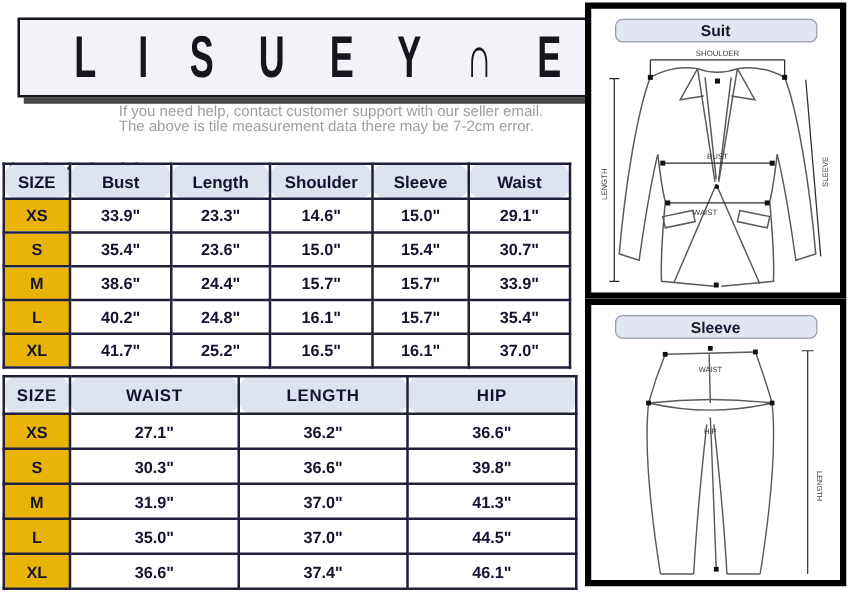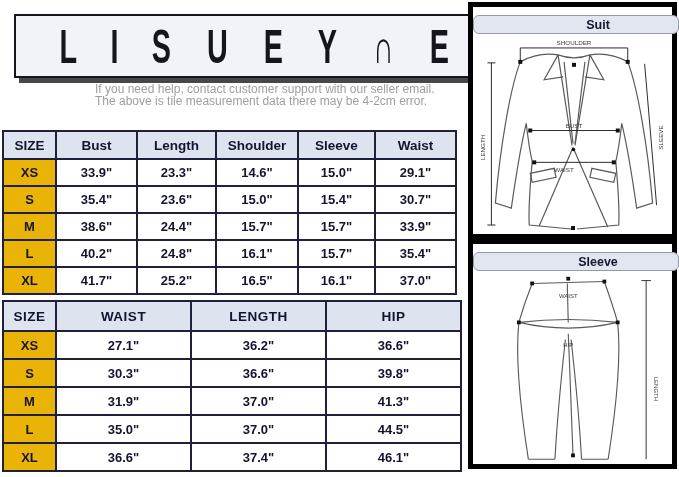--- a/index.html
+++ b/index.html
@@ -19,39 +19,39 @@
   .help{position:absolute;left:95px;top:84px;width:380px;text-align:left;
         font-size:12px;line-height:11.5px;color:#9e9e9e;}
   .unit{position:absolute;left:4px;top:101px;
         font-family:"Liberation Mono",monospace;font-weight:bold;
         font-size:17px;color:#14532d;letter-spacing:-1px;margin-top:28px;}
 
   
   table{position:absolute;border-collapse:collapse;table-layout:fixed;
         font-weight:bold;color:#14142e;}
   th,td{border:2px solid #20203a;text-align:center;padding:0;overflow:hidden;}
-  thead th{background:#dde4f0;}
+  thead th{background:#dde4f0;border-radius:11px;}
   tbody th{background:#eab308;}
   td{background:#fff;}
   .t1{left:2px;top:130px;width:453px;}
   .t1 thead th{height:26px;font-size:13.5px;}
   .t1 tbody th,.t1 td{height:25px;font-size:13px;}
   .t2{left:2px;top:300px;width:458px;}
   .t2 thead th{height:28px;font-size:13.5px;letter-spacing:.5px;}
   .t2 tbody th,.t2 td{height:26px;font-size:13px;}
 
   
   .panel{position:absolute;left:468px;width:209px;background:#fff;
          border:5px solid #000;box-sizing:border-box;}
   .panel-suit{top:2px;height:237px;}
   .panel-bottom{top:239px;height:230px;}
   .dlabel{margin:8px auto 2px;width:160px;height:17px;background:#e2e6f1;
           border:1.5px solid #949aa8;border-radius:6px;
           display:flex;align-items:center;justify-content:center;
-          font-size:12.5px;font-weight:bold;color:#16162e;padding-left:44px;}
+          font-size:12.5px;font-weight:bold;color:#16162e;}
   .dsvg{display:block;margin:0 auto;}
   .garment{stroke:#5a5a5a;fill:none;stroke-width:1.2;}
   .measure{stroke:#2b2b2b;fill:none;stroke-width:1;}
   .dot{fill:#111;stroke:none;}
   .dtext{font-family:"Liberation Sans",sans-serif;font-size:6.3px;fill:#3a3a3a;}
 </style>
 </head>
 <body>
 
 <div class="stage">
@@ -62,21 +62,21 @@
     <span class="logo-letter">S</span>
     <span class="logo-letter">U</span>
     <span class="logo-letter">E</span>
     <span class="logo-letter">Y</span>
     <span class="logo-letter">∩</span>
     <span class="logo-letter">E</span>
   </div>
 
   <div class="help">
     <div>If you need help, contact customer support with our seller email.</div>
-    <div>The above is tile measurement data there may be 4-2cm error.</div>
+    <div>The above is tile measurement data there may be 7-2cm error.</div>
   </div>
 
   <div class="unit">(unit: inch)</div>
 
   <table class="t1">
     <colgroup>
         <col style="width:53px">
         <col style="width:81px">
         <col style="width:79px">
         <col style="width:82px">

